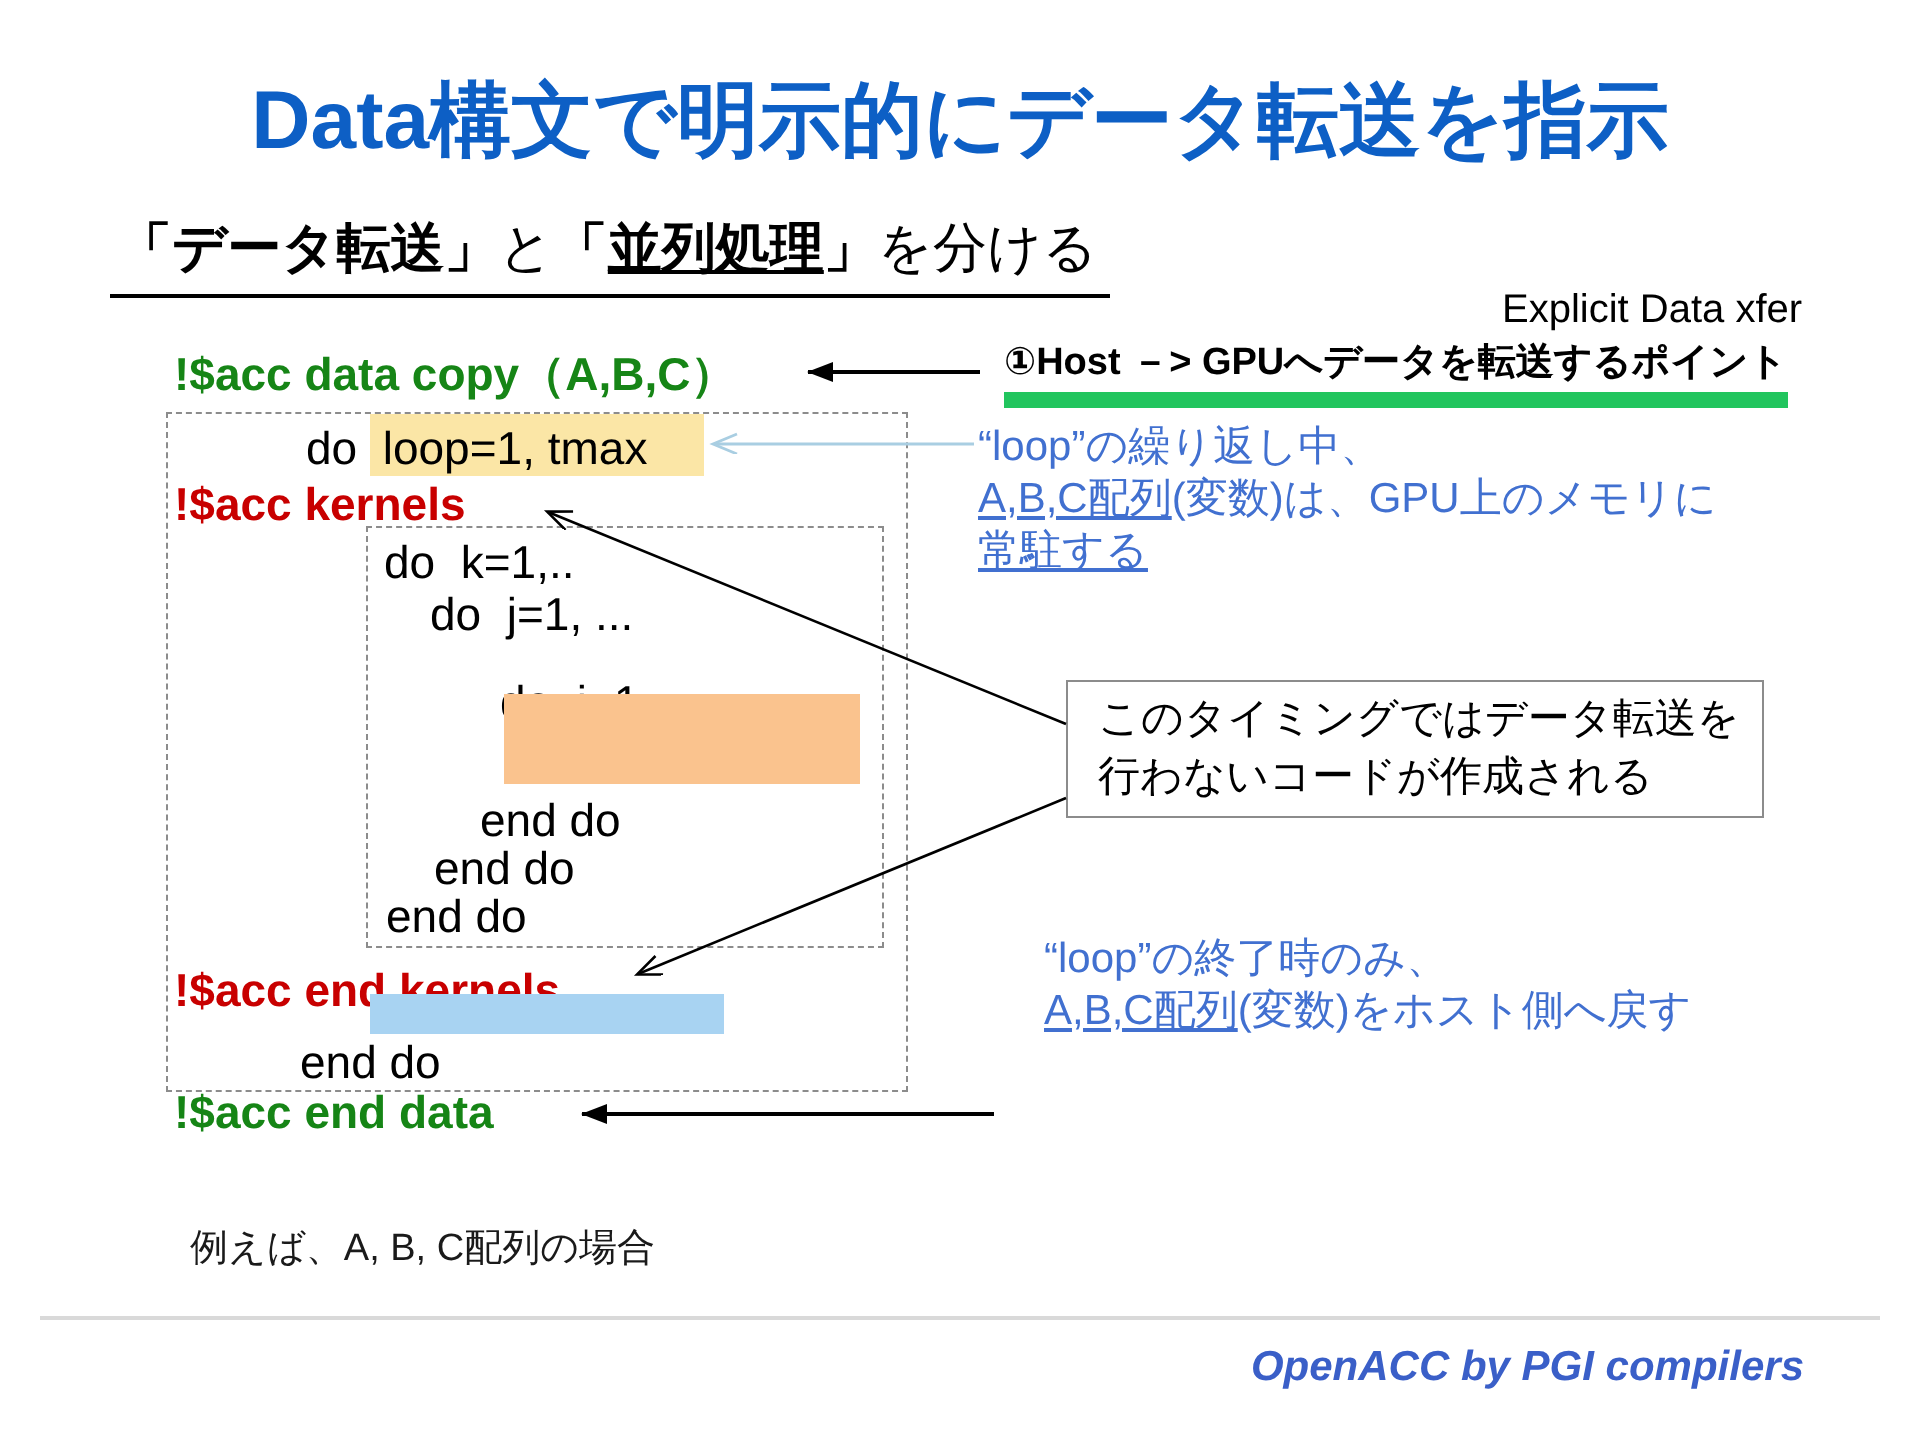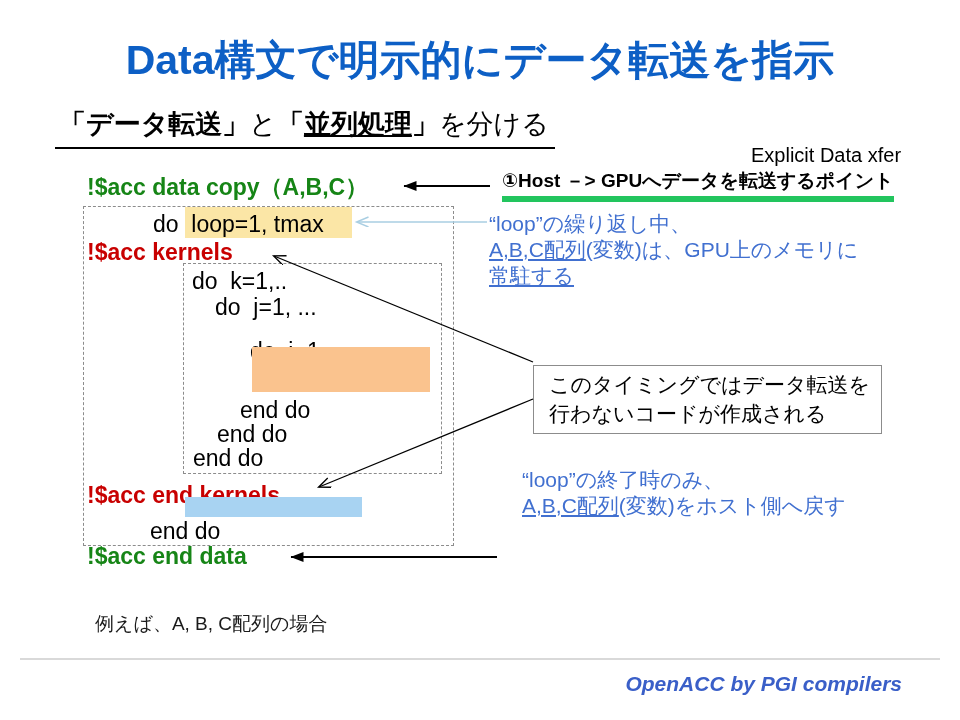--- a/index.html
+++ b/index.html
@@ -19,21 +19,21 @@
   .b{font-weight:bold;}
   .u{text-decoration:underline;}
   .explicit{left:727px;top:144px;font-size:20px;margin-left:24px;}
   
   .codeline{font-size:23px;}
   .green{color:#168516;font-weight:bold;font-size:23px;}
   .red{color:#C80000;font-weight:bold;font-size:23px;}
   .dashedbox{position:absolute;border:1.5px dashed #8C8C8C;}
   .rect{position:absolute;}
   
-  .ann{font-size:19px;font-weight:bold;border-bottom:6px solid #22c55e;padding-bottom:2px;}
+  .ann{font-size:19px;font-weight:bold;border-bottom:8px solid #22c55e;padding-bottom:2px;}
   .bluetext{font-size:21px;color:#4170D0;line-height:26px;}
   .callout{
     border:1px solid #8C8C8C;background:#fff;padding:4px 11px 5px 11px;
     font-size:21px;line-height:29px;color:#000;
   }
   .footnote{left:95px;top:611px;font-size:19px;color:#1a1a1a;}
   .divider{left:20px;top:658px;width:920px;height:2px;background:#D9D9D9;}
   .footer{right:58px;top:672px;font-size:21px;font-weight:bold;font-style:italic;color:#3A5FC8;}
   svg.overlay{position:absolute;left:0;top:0;width:960px;height:720px;pointer-events:none;}
 </style>
@@ -74,21 +74,21 @@
   <div class="rect" style="left:185px;top:497px;width:177px;height:20px;background:#A8D3F2;"></div>
 
   <div class="abs codeline" style="left:150px;top:518px;">end do</div>
 
   <div class="abs green" style="left:87px;top:543px;">!$acc end data</div>
 
   <div class="abs ann" style="left:502px;top:168px;">①Host －&gt; GPUへデータを転送するポイント</div>
 
   <div class="abs bluetext" style="left:489px;top:211px;"><span>“loop”の繰り返し中、</span><br><span class="u">A,B,C配列</span><span>(変数)は、GPU上のメモリに</span><br><span class="u">常駐する</span></div>
 
-  <div class="abs callout" style="left:533px;top:365px;padding-left:15px;"><span>このタイミングではデータ転送を</span><br><span>行わないコードが作成される</span></div>
+  <div class="abs callout" style="left:533px;top:340px;padding-left:15px;"><span>このタイミングではデータ転送を</span><br><span>行わないコードが作成される</span></div>
 
   <div class="abs bluetext" style="left:491px;top:467px;margin-left:31px;"><span>“loop”の終了時のみ、</span><br><span class="u">A,B,C配列</span><span>(変数)をホスト側へ戻す</span></div>
 
 
   <div class="abs footnote">例えば、A, B, C配列の場合</div>
   <div class="abs divider"></div>
   <div class="abs footer">OpenACC by PGI compilers</div>
 
   <svg class="overlay" viewBox="0 0 960 720">
     <defs>

